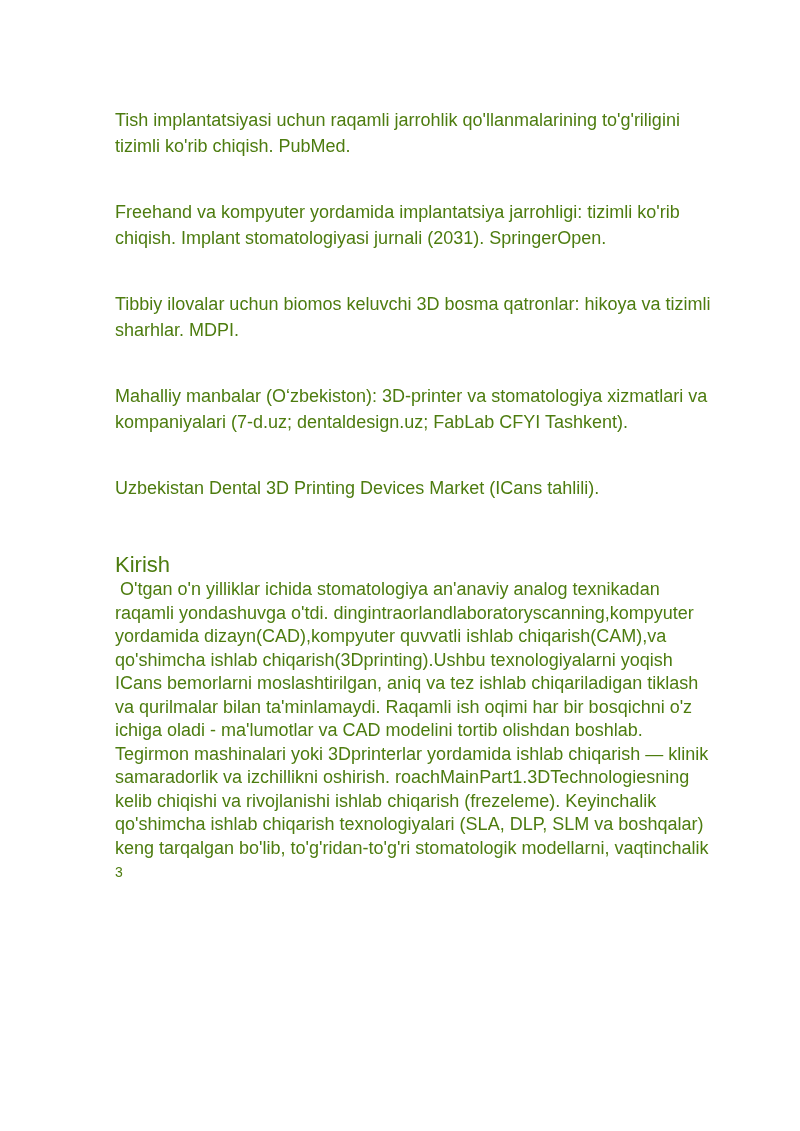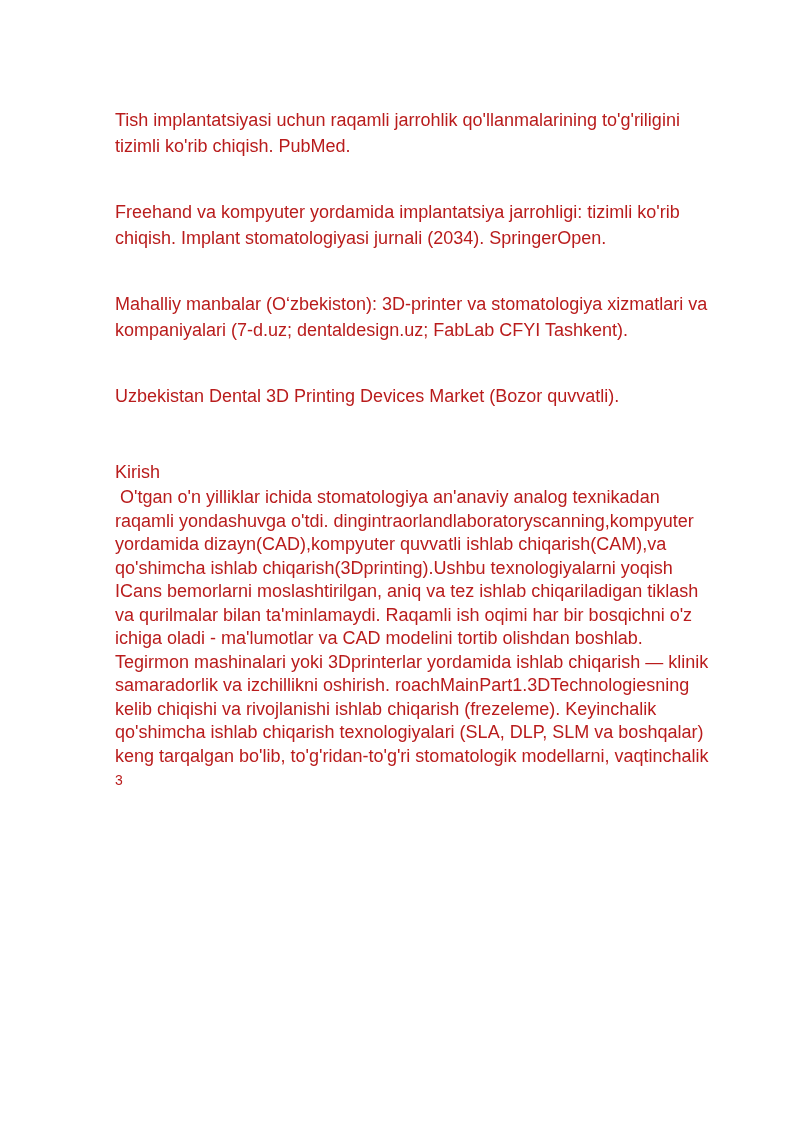--- a/index.html
+++ b/index.html
@@ -6,33 +6,33 @@
   html, body {
     background: #ffffff;
   }
   .page {
     position: relative;
     width: 800px;
     height: 1131px;
     background: #ffffff;
     overflow: hidden;
     font-family: "Liberation Sans", "DejaVu Sans", sans-serif;
-    color: #b91c1c;
+    color: #4d7c0f;
   }
   .content {
     padding: 107px 60px 0 115px;
   }
   .ref {
     font-size: 18px;
     line-height: 26px;
     white-space: pre-wrap;
     margin-bottom: 40px;
   }
   .section-heading {
-    font-size: 18px;
+    font-size: 22px;
     line-height: 25px;
     font-weight: 400;
     margin-top: 51px;
     white-space: pre-wrap;
   }
   .body-paragraph {
     font-size: 18px;
     line-height: 23.5px;
     white-space: pre-wrap;
     margin-top: 1px;
@@ -44,24 +44,26 @@
   }
 </style>
 </head>
 <body>
 
 <div class="page">
   <div class="content">
     <p class="ref">Tish implantatsiyasi uchun raqamli jarrohlik qo'llanmalarining to'g'riligini
 tizimli ko'rib chiqish. PubMed.</p>
     <p class="ref">Freehand va kompyuter yordamida implantatsiya jarrohligi: tizimli ko'rib
-chiqish. Implant stomatologiyasi jurnali (2034). SpringerOpen.</p>
+chiqish. Implant stomatologiyasi jurnali (2031). SpringerOpen.</p>
+    <p class="ref">Tibbiy ilovalar uchun biomos keluvchi 3D bosma qatronlar: hikoya va tizimli
+sharhlar. MDPI.</p>
     <p class="ref">Mahalliy manbalar (Oʻzbekiston): 3D-printer va stomatologiya xizmatlari va
 kompaniyalari (7-d.uz; dentaldesign.uz; FabLab CFYI Tashkent).</p>
-    <p class="ref">Uzbekistan Dental 3D Printing Devices Market (Bozor quvvatli).</p>
+    <p class="ref">Uzbekistan Dental 3D Printing Devices Market (ICans tahlili).</p>
     <h2 class="section-heading">Kirish</h2>
     <p class="body-paragraph"> O'tgan o'n yilliklar ichida stomatologiya an'anaviy analog texnikadan
 raqamli yondashuvga o'tdi. dingintraorlandlaboratoryscanning,kompyuter
 yordamida dizayn(CAD),kompyuter quvvatli ishlab chiqarish(CAM),va
 qo'shimcha ishlab chiqarish(3Dprinting).Ushbu texnologiyalarni yoqish
 ICans bemorlarni moslashtirilgan, aniq va tez ishlab chiqariladigan tiklash
 va qurilmalar bilan ta'minlamaydi. Raqamli ish oqimi har bir bosqichni o'z
 ichiga oladi - ma'lumotlar va CAD modelini tortib olishdan boshlab.
 Tegirmon mashinalari yoki 3Dprinterlar yordamida ishlab chiqarish — klinik
 samaradorlik va izchillikni oshirish. roachMainPart1.3DTechnologiesning

